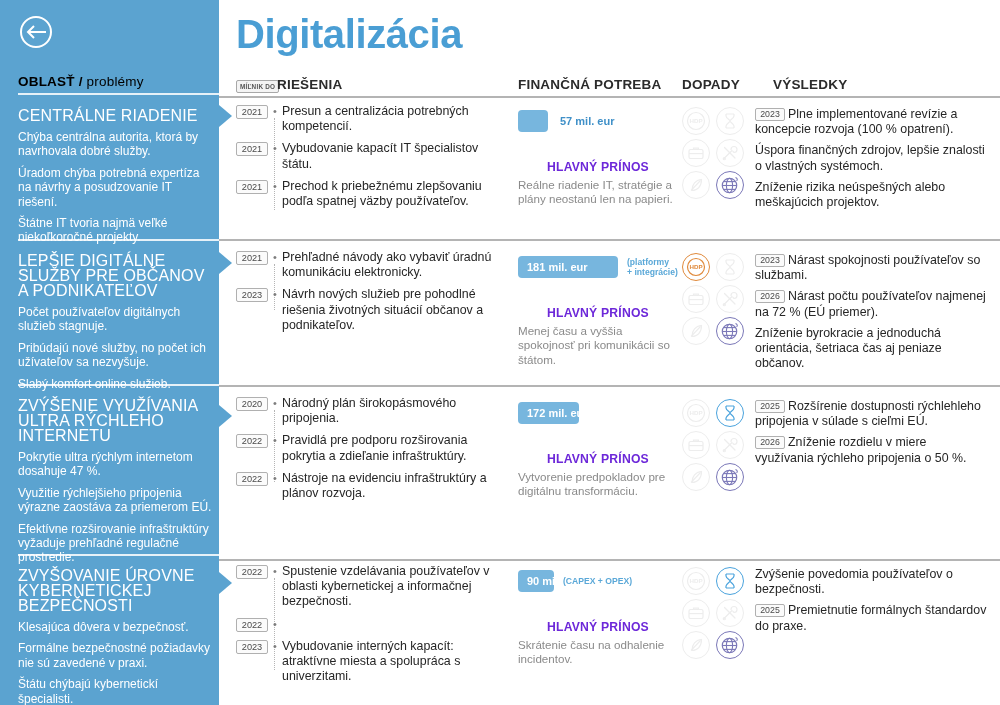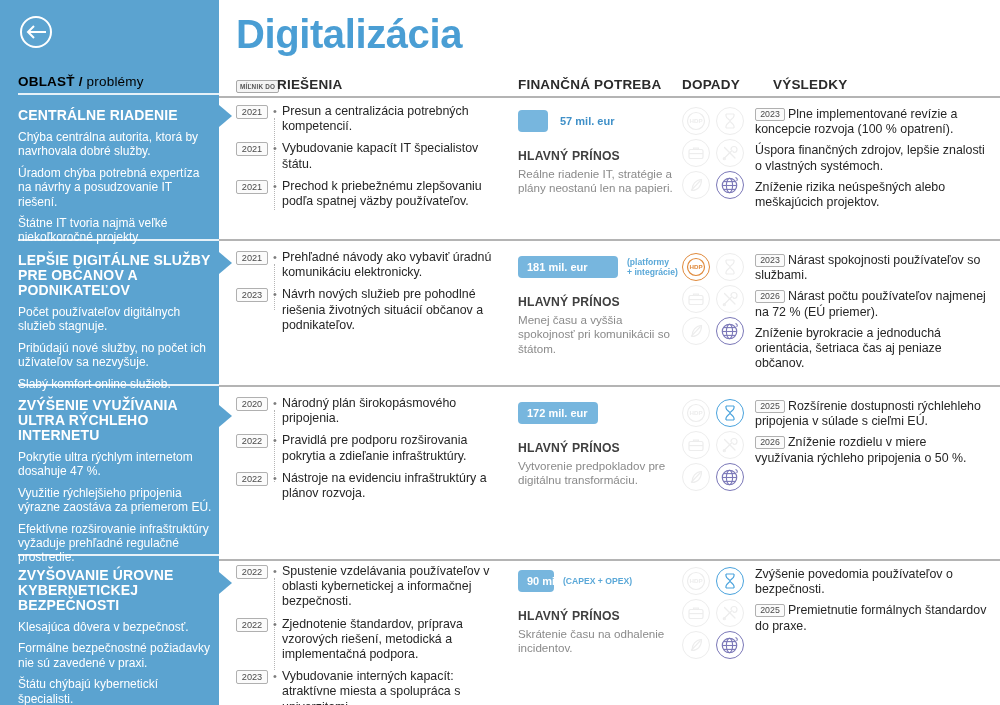--- a/index.html
+++ b/index.html
@@ -48,21 +48,21 @@
   .row-rule-left {
     position: absolute; left: 18px; width: 201px; height: 2px;
     background: #ffffff; opacity: .85;
   }
 
   .area-block {
     position: absolute; left: 18px; width: 196px;
     color: #ffffff;
   }
   .area-title {
-    font-weight: bold; font-size: 14px; line-height: 15px;
+    font-weight: normal; font-size: 16px; line-height: 15px;
     letter-spacing: .15px; margin-bottom: 7px;
   }
   .area-problem {
     font-size: 12px; line-height: 14.4px; margin-bottom: 7px;
   }
 
   .panel-arrow {
     position: absolute; left: 219px;
     width: 0; height: 0;
     border-top: 11px solid transparent;
@@ -122,23 +122,24 @@
   .money-bar.empty-label { padding-left: 0; }
   .money-out {
     color: #3f90c8; font-weight: bold; font-size: 11px;
     margin-left: 12px; white-space: nowrap;
   }
   .money-note {
     color: #5aa8d8; font-size: 8.6px; line-height: 10px;
     margin-left: 9px; font-weight: bold;
   }
   .benefit-title {
-    margin-top: 17px;
-    font-weight: bold; font-size: 12.2px; color: #404040;
+    margin-top: 28px;
+    font-weight: bold; font-size: 12.2px; color: #6d28d9;
     letter-spacing: .2px;
+    text-align: center;
   }
   .benefit-text {
     margin-top: 4px;
     font-size: 11.6px; line-height: 14.4px; color: #8a8a8a;
   }
 
   
   .impacts {
     position: absolute; left: 682px;
     display: grid; grid-template-columns: 30px 30px;
@@ -391,21 +392,21 @@
             <div class="sol-text">Pravidlá pre podporu rozširovania pokrytia a zdieľanie infraštruktúry.</div>
           </div>
           <div class="sol-item">
             <div class="year-chip">2022</div>
             <div class="sol-bullet">•</div>
             <div class="sol-text">Nástroje na evidenciu infraštruktúry a plánov rozvoja.</div>
           </div>
         </div>
         <div class="fin-block" style="top: 402px;">
           <div class="money-row">
-            <div class="money-bar" style="width: 80px;">172 mil. eur</div>
+            <div class="money-bar" style="width: 61px;">172 mil. eur</div>
           </div>
           <div class="benefit-title">HLAVNÝ PRÍNOS</div>
           <div class="benefit-text">Vytvorenie predpokladov pre digitálnu transformáciu.</div>
         </div>
         <div class="impacts" style="top: 399px;">
           <div class="impact-icon ">
             <svg width="22" height="22" viewBox="0 0 22 22">
               <circle cx="11" cy="11" r="8.5" fill="none" stroke="currentColor" stroke-width="1.2"></circle>
               <text x="11" y="13.4" text-anchor="middle" font-size="6.2" font-weight="bold" fill="currentColor" font-family="Liberation Sans, sans-serif">HDP</text>
             </svg>
@@ -464,21 +465,20 @@
         <div class="dotted-line" style="top: 578px; height: 92px;"></div>
         <div class="sol-list" style="top: 564px;">
           <div class="sol-item">
             <div class="year-chip">2022</div>
             <div class="sol-bullet">•</div>
             <div class="sol-text">Spustenie vzdelávania používateľov v oblasti kybernetickej a informačnej bezpečnosti.</div>
           </div>
           <div class="sol-item">
             <div class="year-chip">2022</div>
             <div class="sol-bullet">•</div>
-            <div class="sol-text">Zjednotenie štandardov, príprava vzorových riešení, metodická a implementačná podpora.</div>
           </div>
           <div class="sol-item">
             <div class="year-chip">2023</div>
             <div class="sol-bullet">•</div>
             <div class="sol-text">Vybudovanie interných kapacít: atraktívne miesta a spolupráca s univerzitami.</div>
           </div>
         </div>
         <div class="fin-block" style="top: 570px;">
           <div class="money-row">
             <div class="money-bar" style="width: 36px;">90 mil. eur</div>

